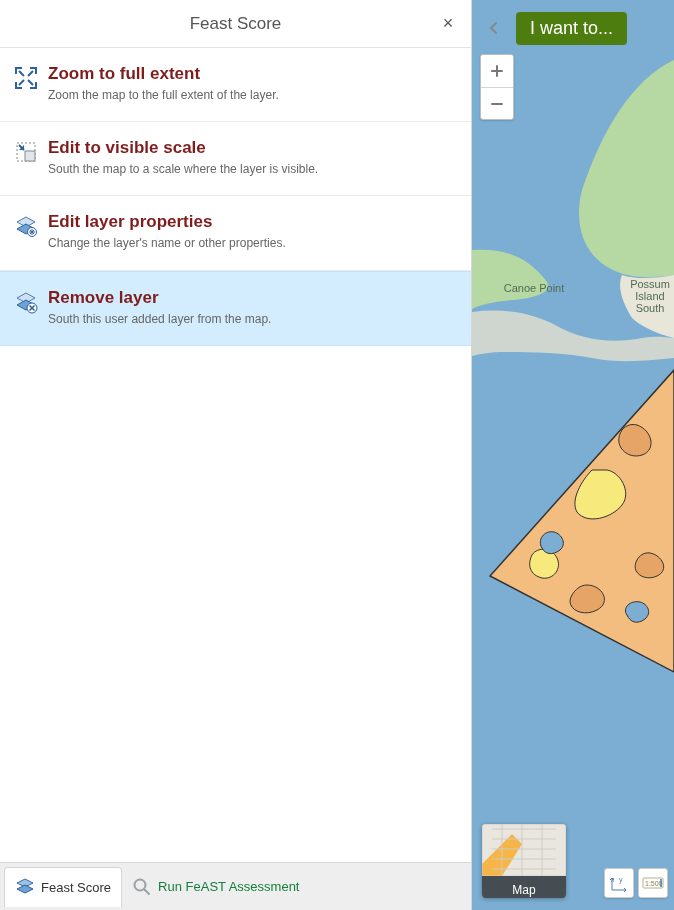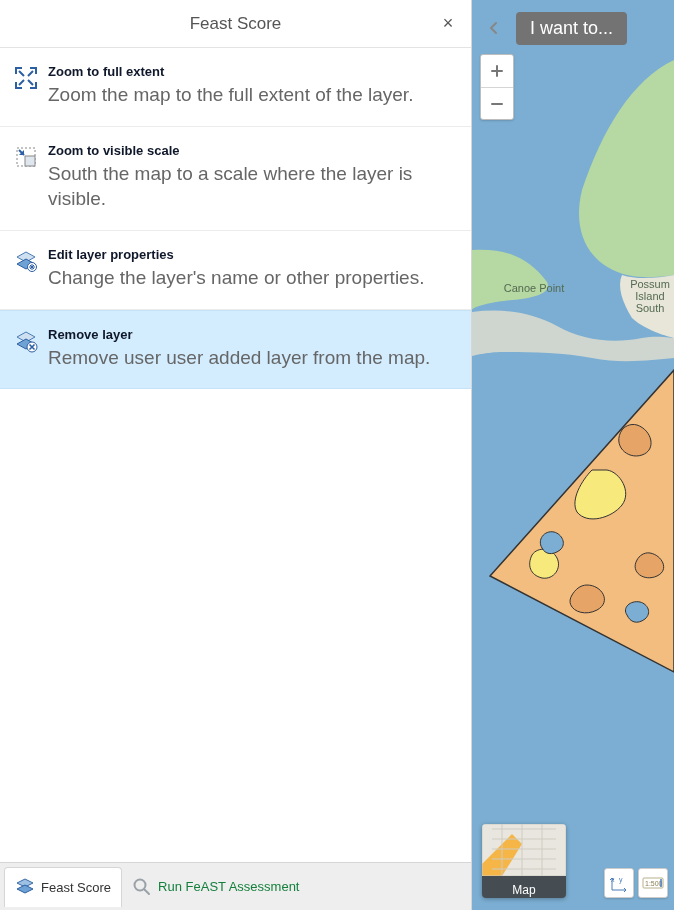--- a/index.html
+++ b/index.html
@@ -10,40 +10,40 @@
     
     .panel { width: 472px; height: 100%; display: flex; flex-direction: column; border-right: 1px solid #d6d6d6; background: #fff; position: relative; }
     .panel-header { height: 48px; display: flex; align-items: center; justify-content: center; position: relative; border-bottom: 1px solid #e3e3e3; }
     .panel-title { font-size: 17px; color: #555; font-weight: 400; }
     .panel-close { position: absolute; right: 12px; top: 12px; width: 22px; height: 22px; display: flex; align-items: center; justify-content: center; cursor: pointer; color: #555; font-size: 18px; }
 
     .panel-body { flex: 1; overflow: auto; }
     .action-item { display: flex; padding: 16px 14px 18px 12px; border-bottom: 1px solid #ececec; cursor: pointer; }
     .action-item.highlight { background: #d3edff; border-top: 1px solid #c5e3f7; border-bottom: 1px solid #c5e3f7; }
     .action-icon { width: 28px; height: 28px; margin-right: 8px; flex-shrink: 0; display: flex; align-items: center; justify-content: center; }
-    .action-text .action-title { font-size: 13px; font-weight: 600; color: #0f172a; margin-bottom: 3px; }
-    .action-text .action-desc { font-size: 19px; color: #666; line-height: 1.35; }
+    .action-text .action-title { font-size: 17px; font-weight: 600; color: #7f1d1d; margin-bottom: 3px; }
+    .action-text .action-desc { font-size: 12px; color: #666; line-height: 1.35; }
 
     
     .panel-footer { height: 48px; display: flex; align-items: center; background: #eeeeee; border-top: 1px solid #d6d6d6; padding: 0 4px; }
     .footer-tab { display: flex; align-items: center; height: 40px; padding: 0 10px; font-size: 13px; color: #15803d; cursor: pointer; border-radius: 4px 4px 0 0; }
     .footer-tab.active { background: #fff; border: 1px solid #d6d6d6; border-bottom: none; color: #333; }
     .footer-tab .ft-icon { width: 20px; height: 20px; margin-right: 6px; display: flex; align-items: center; justify-content: center; }
 
     
     .splitter { position: absolute; left: 472px; top: 50%; transform: translateY(-50%); width: 10px; height: 40px; background: #ddd; border: 1px solid #bbb; border-left: none; border-radius: 0 3px 3px 0; cursor: col-resize; display: flex; flex-direction: column; align-items: center; justify-content: center; gap: 3px; }
     .splitter .grip { width: 4px; height: 1px; background: #888; }
 
     
     .map-pane { flex: 1; position: relative; background: #7baed2; }
     .map-svg { position: absolute; inset: 0; width: 100%; height: 100%; }
 
     
     .back-btn { position: absolute; top: 14px; left: 8px; width: 28px; height: 28px; display: flex; align-items: center; justify-content: center; cursor: pointer; color: #777; }
-    .iwantto { position: absolute; top: 12px; left: 44px; background: #737373; color: #fff; border-radius: 4px; padding: 6px 14px; font-size: 18px; cursor: pointer; }
+    .iwantto { position: absolute; top: 12px; left: 44px; background: #4d7c0f; color: #fff; border-radius: 4px; padding: 6px 14px; font-size: 18px; cursor: pointer; }
 
     
     .zoom-ctrl { position: absolute; top: 54px; left: 8px; width: 34px; background: #fff; border: 1px solid #bdbdbd; border-radius: 3px; box-shadow: 0 1px 2px rgba(0,0,0,.15); overflow: hidden; }
     .zoom-btn { height: 32px; display: flex; align-items: center; justify-content: center; font-size: 20px; color: #666; cursor: pointer; }
     .zoom-btn + .zoom-btn { border-top: 1px solid #d5d5d5; }
 
     
     .basemap-btn { position: absolute; bottom: 12px; left: 10px; width: 84px; height: 74px; border-radius: 4px; overflow: hidden; box-shadow: 0 1px 4px rgba(0,0,0,.3); cursor: pointer; }
     .basemap-btn svg { width: 100%; height: 52px; display: block; }
     .basemap-label { height: 27px; background: rgba(60,60,60,.85); color: #fff; font-size: 12px; display: flex; align-items: center; justify-content: center; }
@@ -82,21 +82,21 @@
         <div class="action-item">
           <div class="action-icon">
             <svg width="26" height="26" viewBox="0 0 26 26">
               <rect x="4" y="4" width="18" height="18" fill="none" stroke="#888" stroke-width="1" stroke-dasharray="2 2"></rect>
               <rect x="12" y="12" width="10" height="10" fill="#dfe6ee" stroke="#888" stroke-width="1"></rect>
               <path d="M6 6 L11 11" stroke="#2d5fa3" stroke-width="2"></path>
               <path d="M11 6 L11 11 L6 11" fill="#2d5fa3"></path>
             </svg>
           </div>
           <div class="action-text">
-            <div class="action-title">Zoom to visible scale</div>
+            <div class="action-title">Edit to visible scale</div>
             <div class="action-desc">South the map to a scale where the layer is visible.</div>
           </div>
         </div>
         <div class="action-item">
           <div class="action-icon">
             <svg width="26" height="26" viewBox="0 0 26 26">
               <path d="M13 4 L22 9 L13 14 L4 9 Z" fill="#cfe0f0" stroke="#4a7db8"></path>
               <path d="M13 11 L22 16 L13 21 L4 16 Z" fill="#6fa2d4" stroke="#2d5fa3"></path>
               <circle cx="19" cy="19" r="4.5" fill="#fff" stroke="#2d5fa3"></circle>
               <path d="M19 16 v6 M16 19 h6 M17 17 l4 4 M21 17 l-4 4" stroke="#2d5fa3" stroke-width="1"></path>
@@ -111,21 +111,21 @@
           <div class="action-icon">
             <svg width="26" height="26" viewBox="0 0 26 26">
               <path d="M13 4 L22 9 L13 14 L4 9 Z" fill="#cfe0f0" stroke="#4a7db8"></path>
               <path d="M13 11 L22 16 L13 21 L4 16 Z" fill="#6fa2d4" stroke="#2d5fa3"></path>
               <circle cx="19" cy="19" r="5" fill="#fff" stroke="#2d5fa3"></circle>
               <path d="M16.5 16.5 L21.5 21.5 M21.5 16.5 L16.5 21.5" stroke="#2d5fa3" stroke-width="1.6"></path>
             </svg>
           </div>
           <div class="action-text">
             <div class="action-title">Remove layer</div>
-            <div class="action-desc">Remove user user added layer from the map.</div>
+            <div class="action-desc">South this user added layer from the map.</div>
           </div>
         </div>
       </div>
     <div class="panel-footer" id="panel-footer">
         <div class="footer-tab active">
           <span class="ft-icon">
             <svg width="20" height="20" viewBox="0 0 20 20">
               <path d="M10 2 L18 6 L10 10 L2 6 Z" fill="#9cc1e4" stroke="#3a6aa6"></path>
               <path d="M10 8 L18 12 L10 16 L2 12 Z" fill="#6fa2d4" stroke="#2d5fa3"></path>
             </svg>

